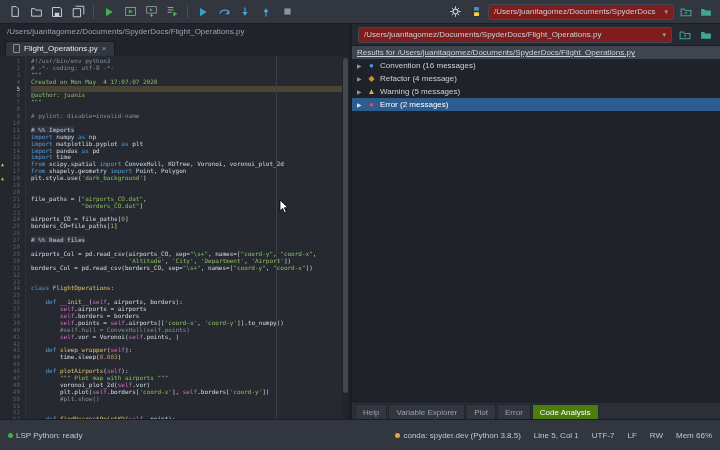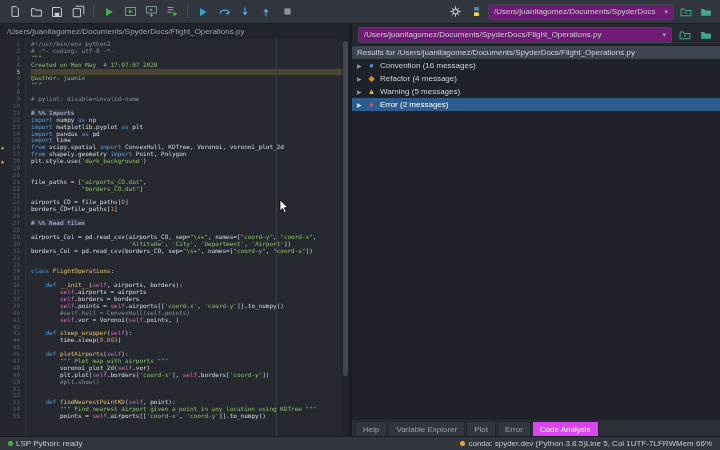--- a/index.html
+++ b/index.html
@@ -6,21 +6,21 @@
   html,body { width:720px; height:450px; overflow:hidden; background:#1a1d22;
               font-family:"Liberation Sans", sans-serif; }
   .app { position:relative; width:720px; height:450px; display:flex; flex-direction:column; }
 
   
   .toolbar { height:24px; background:#32363e; display:flex; align-items:center;
              padding:0 6px; gap:3px; border-bottom:1px solid #1a1d22; }
   .tbtn { width:18px; height:18px; display:flex; align-items:center; justify-content:center; border-radius:2px; }
   .tsep { width:1px; height:13px; background:#4a5058; margin:0 3px; }
   .tspacer { flex:1; }
-  .pathselect, .pathselect-tb { height:16px; background:#701a75; border:1px solid #404754; border-radius:2px;
+  .pathselect, .pathselect-tb { height:16px; background:#7f1d1d; border:1px solid #404754; border-radius:2px;
              color:#c8cdd6; font-size:8px; display:flex; align-items:center; padding:0 5px; gap:4px; }
   .pathselect-tb { width:186px; }
   .pathselect .val, .pathselect-tb .val { flex:1; white-space:nowrap; overflow:hidden; }
   .caret { color:#9aa2ae; font-size:7px; line-height:1; }
   .pbtn { width:17px; height:17px; display:flex; align-items:center; justify-content:center; }
 
   
   .main { flex:1; min-height:0; display:flex; }
   .splitter { width:3px; background:#1a1d22; }
   .left-pane { width:349px; display:flex; flex-direction:column; background:#262930; }
@@ -63,40 +63,40 @@
   
   .pathrow { height:21px; display:flex; align-items:center; gap:4px; padding:2px 6px; }
   .pathrow .pathselect { flex:1; min-width:0; }
   .evalrow { height:17px; display:flex; align-items:center; font-size:8px; padding:0 7px; gap:4px; color:#e8eaed; }
   .eval-label { font-weight:bold; }
   .score { color:#e5c07b; font-weight:bold; }
   .prev { color:#8a93a2; }
   .datetime { margin-left:auto; font-weight:bold; color:#ffffff; font-size:9px; }
 
   .results { flex:1; background:#1f2229; display:flex; flex-direction:column; border-top:1px solid #1a1d22; min-height:0; }
-  .results-header { background:#3e4450; color:#ccd1d9; font-size:8px; padding:2px 5px; white-space:nowrap; overflow:hidden; }
+  .results-header { background:#3e4450; color:#ccd1d9; font-size:8px; padding:2px 5px; white-space:nowrap; overflow:hidden;text-decoration:underline; }
   .arow { display:flex; align-items:center; gap:4px; padding:0 5px; font-size:8px; color:#ccd1d9; height:13px; }
   .arow.sel { background:#2d5c8f; color:#ffffff; }
   .chev { font-size:6px; color:#8a93a2; width:6px; }
   .arow.sel .chev { color:#cfe2f5; }
   .aicon { width:9px; text-align:center; font-size:8px; line-height:9px; }
   .aicon.convention { color:#5294e2; }
   .aicon.refactor   { color:#cf8f2e; }
   .aicon.warning    { color:#e2b33d; }
   .aicon.error      { color:#e05252; }
 
   .bottom-tabs { height:16px; background:#2b2f36; display:flex; align-items:stretch; padding:1px 0 0 3px; gap:1px; }
   .btab { display:flex; align-items:center; padding:0 7px; font-size:8px; color:#9aa2ae;
           background:#32363e; border:1px solid #23262c; border-bottom:none; white-space:nowrap; }
-  .btab.active { background:#d946ef; color:#ffffff; }
+  .btab.active { background:#4d7c0f; color:#ffffff; }
 
   
-  .statusbar { height:14px; background:#32363e; border-top:1px solid #1a1d22; display:flex;
+  .statusbar { height:31px; background:#32363e; border-top:1px solid #1a1d22; display:flex;
                align-items:center; font-size:8px; color:#c2c8d0; padding:0 8px; gap:6px; }
-  .sb-right { margin-left:auto; display:flex; align-items:center; }
+  .sb-right { margin-left:auto; display:flex; gap:13px; align-items:center; }
   .sb-item { display:flex; align-items:center; gap:3px; white-space:nowrap; }
   .dot { width:5px; height:5px; border-radius:50%; display:inline-block; }
 
   .cursor { position:absolute; left:279px; top:200px; z-index:50; pointer-events:none; }
 </style>
 </head>
 <body>
 
 <div class="app">
 
@@ -206,20 +206,27 @@
       <svg width="14" height="12" viewBox="0 0 16 16">
           <path d="M1.5 13v-9h4l1.5 2h7.5v7z" fill="#3fa794"></path>
         </svg>
     </span>
   </div>
 
   <div class="main">
 
     <div class="left-pane">
       <div class="breadcrumb">/Users/juanitagomez/Documents/SpyderDocs/Flight_Operations.py</div>
+      <div class="tabbar">
+        <span class="tab">
+          <span class="fileicon"></span>
+          <span>Flight_Operations.py</span>
+          <span class="tab-close">×</span>
+        </span>
+      </div>
       <div class="editor">
         <div class="gutter" id="gutter">
             <div class="gln"><span>1</span></div>
             <div class="gln"><span>2</span></div>
             <div class="gln"><span>3</span></div>
             <div class="gln"><span>4</span></div>
             <div class="gln cur"><span>5</span></div>
             <div class="gln"><span>6</span></div>
             <div class="gln"><span>7</span></div>
             <div class="gln"><span>8</span></div>

